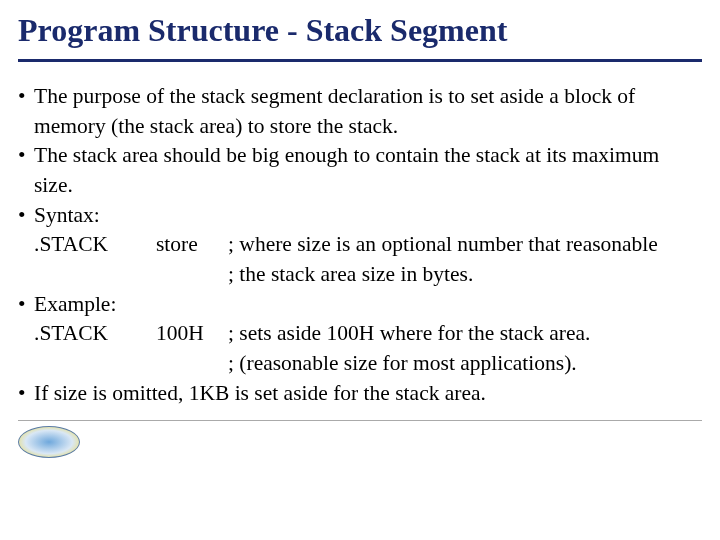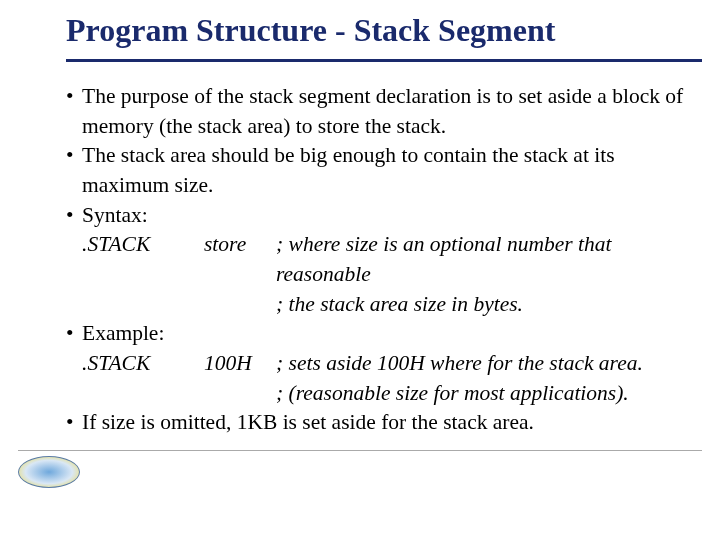--- a/index.html
+++ b/index.html
@@ -9,21 +9,20 @@
     height: 540px;
     background: #ffffff;
     font-family: "Times New Roman", Times, serif;
     color: #000000;
     position: relative;
     overflow: hidden;
   }
   .slide {
     padding: 12px 18px 0 18px;
     box-sizing: border-box;
-    margin-left: 48px;
   }
   .title {
     color: #1a2a6c;
     font-size: 32px;
     font-weight: bold;
     border-bottom: 3px solid #1a2a6c;
     padding-bottom: 10px;
     margin-bottom: 20px;
   }
   .content {
@@ -33,21 +32,20 @@
   .bullet {
     display: flex;
   }
   .bullet .dot {
     width: 16px;
     flex-shrink: 0;
   }
   .bullet .txt { }
   .row {
     display: flex;
-    font-style: italic;
   }
   .indent1 { padding-left: 16px; }
   .col-dir { width: 122px; flex-shrink: 0; }
   .col-arg { width: 72px; flex-shrink: 0; }
   .footer-rule {
     border-top: 1px solid #aaa;
     margin: 12px 18px 0 18px;
   }
   .logo {
     width: 60px;

